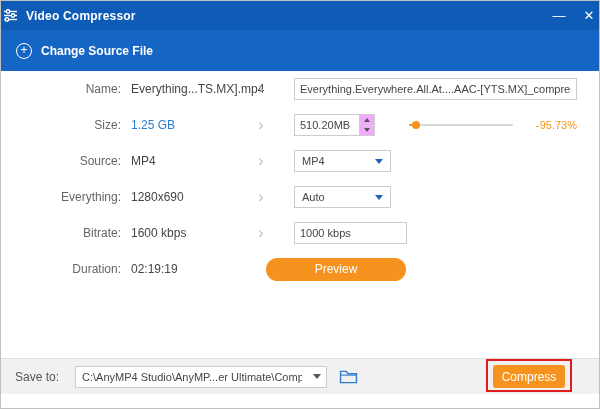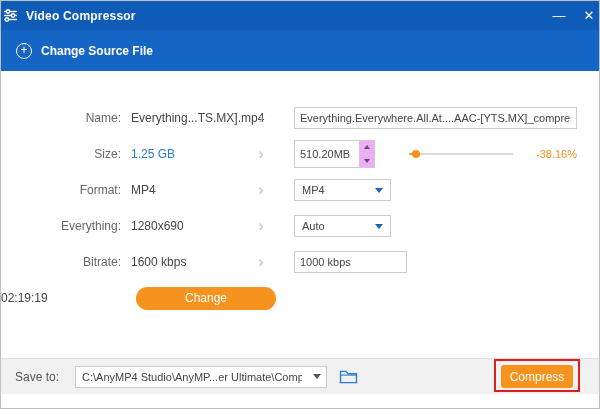--- a/index.html
+++ b/index.html
@@ -34,37 +34,37 @@
   }
   .change-source { display:flex; align-items:center; gap:9px; color:#fff; cursor:pointer; }
   .plus-icon {
     width: 16px; height: 16px; border: 1.4px solid #fff; border-radius: 50%;
     display: inline-flex; align-items: center; justify-content: center;
     font-size: 12px; line-height: 1; padding-bottom: 1px;
   }
   .change-source-label { font-size: 12px; font-weight: bold; }
 
   
-  .main { padding-top: 29px; background: #fff; }
+  .main { background: #fff; }
   .row { display: flex; align-items: center; height: 36px; }
   .row .label { width: 130px; text-align: right; padding-right: 10px; font-size: 12px; color: #666; }
   .row .value { width: 115px; font-size: 12px; color: #454545; }
   .row .value.blue { color: #2a7bd4; }
   .row .chev { width: 30px; text-align: center; color: #bdbdbd; font-size: 16px; line-height:1; }
   .row .control { flex: 1; display: flex; align-items: center; padding-left: 18px; padding-right: 22px; }
 
   input.textbox {
     height: 22px; border: 1px solid #cccccc; background:#fff;
     font-family: "Liberation Sans", sans-serif;
     font-size: 11px; color: #454545; padding: 0 5px; outline: none;
   }
   .name-input { flex: 1; min-width: 0; }
 
   
-  .spinner { display: flex; border: 1px solid #cccccc; height: 28px; background:#f0abfc;justify-content:flex-end; }
+  .spinner { display: flex; border: 1px solid #cccccc; height: 22px; background:#f0abfc;justify-content:flex-end; }
   .spinner input { width: 64px; border: none; font-size: 11px; color:#454545; padding: 0 5px; outline:none; font-family:"Liberation Sans",sans-serif; }
   .spin-btns { width: 15px; border-left: 1px solid #cccccc; display:flex; flex-direction:column; }
   .spin-btn { flex:1; display:flex; align-items:center; justify-content:center; cursor:pointer; }
   .spin-btn.up { border-bottom: 1px solid #cccccc; }
   .tri-up { width:0; height:0; border-left:3.5px solid transparent; border-right:3.5px solid transparent; border-bottom:4px solid #555; }
   .tri-down { width:0; height:0; border-left:3.5px solid transparent; border-right:3.5px solid transparent; border-top:4px solid #555; }
 
   
   .slider { flex: 1; height: 14px; position: relative; margin: 0 12px 0 34px; cursor:pointer; }
   .slider-track { position:absolute; left:0; right:0; top:6px; height:2px; background:#d9d9d9; border-radius:1px; }
@@ -98,21 +98,21 @@
   .save-to-label { font-size: 12px; color: #555; margin-right: 16px; }
   .path-combo {
     width: 252px; height: 22px; border: 1px solid #cccccc; background: #fff;
     display: flex; align-items: center;
   }
   .path-combo input { flex:1; min-width:0; border:none; outline:none; font-size:11px; color:#454545; padding:0 6px; font-family:"Liberation Sans",sans-serif; }
   .path-arrow { width: 18px; display:flex; align-items:center; justify-content:center; cursor:pointer; }
   .path-arrow .tri { width:0; height:0; border-left:4px solid transparent; border-right:4px solid transparent; border-top:5px solid #555; }
   .folder-btn { margin-left: 8px; width: 26px; height: 21px; background: transparent; border: none; display:flex; align-items:center; justify-content:center; cursor:pointer; }
 
-  .compress-wrap { position: relative; margin-left: auto; margin-right: 12px; }
+  .compress-wrap { position: relative; margin-left: auto; margin-right: 20px; }
   .compress-btn {
     width: 72px; height: 23px; border: none; border-radius: 3px;
     background: #f6921e; color: #fff; font-size: 12px; cursor: pointer;
     font-family: "Liberation Sans", sans-serif;
   }
   .red-box { position: absolute; top: -6px; left: -7px; right: -7px; bottom: -4px; border: 2px solid #e21b1b; pointer-events: none; }
 </style>
 </head>
 <body>
 
@@ -170,26 +170,26 @@
             <span class="spin-btn">
                 <span class="tri-down"></span>
               </span>
           </span>
         </span>
         <span class="slider">
           <span class="slider-track"></span>
           <span class="slider-fill" style="width: 7%;"></span>
           <span class="slider-thumb" style="left: 7%;"></span>
         </span>
-        <span class="reduction">-38.16%</span>
-      </span>
-    </div>
-
-    <div class="row">
-      <span class="label">Format:</span>
+        <span class="reduction">-95.73%</span>
+      </span>
+    </div>
+
+    <div class="row">
+      <span class="label">Source:</span>
       <span class="value">MP4</span>
       <span class="chev">›</span>
       <span class="control">
         <span class="dropdown">
           <span class="sel">MP4</span>
           <span class="dd-arrow"></span>
         </span>
       </span>
     </div>
 
@@ -208,24 +208,25 @@
     <div class="row">
       <span class="label">Bitrate:</span>
       <span class="value">1600 kbps</span>
       <span class="chev">›</span>
       <span class="control">
         <input class="textbox bitrate-input" type="text" value="1000 kbps" style="">
       </span>
     </div>
 
     <div class="row">
+      <span class="label">Duration:</span>
       <span class="value">02:19:19</span>
       <span class="chev"></span>
       <span class="control">
-        <button class="preview-btn">Change</button>
+        <button class="preview-btn">Preview</button>
       </span>
     </div>
 
   </div>
 
   <div class="footer">
     <span class="save-to-label">Save to:</span>
     <span class="path-combo">
       <input type="text" value="C:\AnyMP4 Studio\AnyMP...er Ultimate\Compressed" style="">
       <span class="path-arrow">

